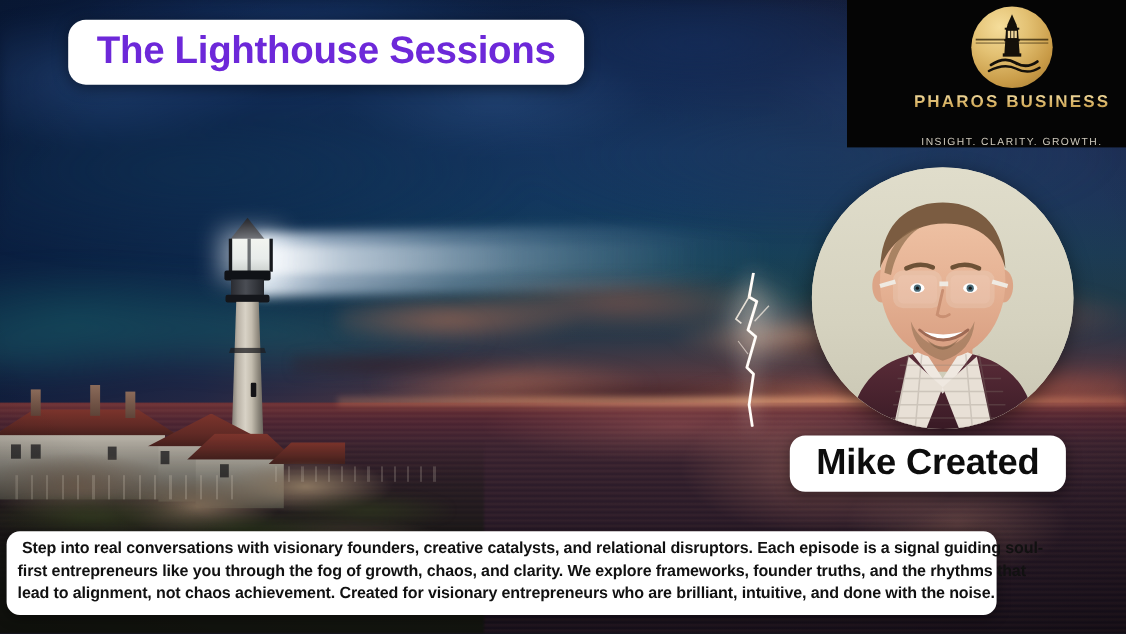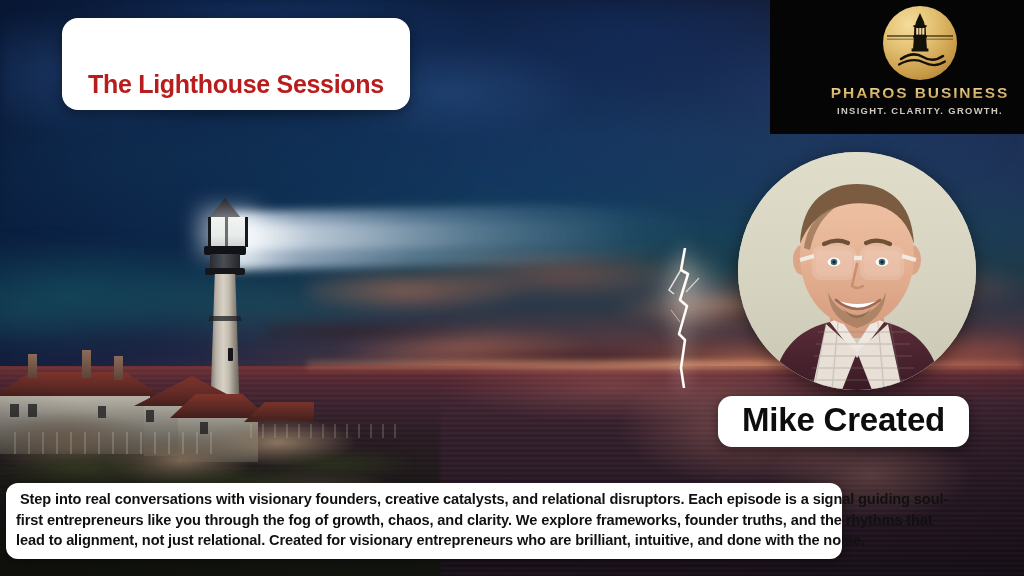--- a/index.html
+++ b/index.html
@@ -310,27 +310,26 @@
   
   .title-badge {
     position: absolute;
     left: 62px; top: 18px;
     background: #ffffff;
     border-radius: 16px;
     padding: 9px 26px 12px 26px;
     box-shadow: 0 3px 14px rgba(0,0,0,0.45);
   }
   .title-badge-text {
-    font-size: 25px;
+    font-size: 35px;
     font-weight: 700;
-    color: #b91c1c;
+    color: #6d28d9;
     letter-spacing: -0.3px;
     line-height: 1.08;
     white-space: nowrap;
-    margin-top: 44px;
   }
 
   .logo-block {
     position: absolute;
     left: 770px; top: 0;
     width: 300px; height: 134px;
     background: #050505;
     display: flex;
     flex-direction: column;
     align-items: center;
@@ -352,23 +351,23 @@
     font-size: 15.5px;
     font-weight: 700;
     letter-spacing: 1.9px;
     background: linear-gradient(to bottom, #f6e3ab, #d9b466 55%, #b8903f);
     -webkit-background-clip: text;
     background-clip: text;
     color: transparent;
     white-space: nowrap;
   }
   .logo-tagline {
-    margin-top: 3px;
+    margin-top: 21px;
     font-size: 9.4px;
-    font-weight: 700;
+    font-weight: 400;
     letter-spacing: 1.35px;
     color: #cfcabd;
     white-space: nowrap;
   }
 
   
   .headshot {
     position: absolute;
     left: 738px; top: 152px;
     width: 238px; height: 238px;
@@ -392,21 +391,21 @@
     font-weight: 700;
     color: #0d0d0d;
     letter-spacing: -0.2px;
     line-height: 1.08;
     white-space: nowrap;
   }
 
   .desc-badge {
     position: absolute;
     left: 6px; top: 483px;
-    width: 836px;
+    width: 900px;
     background: #ffffff;
     border-radius: 12px;
     padding: 6px 10px 8px 10px;
     box-sizing: border-box;
     box-shadow: 0 2px 12px rgba(0,0,0,0.40);
   }
   .desc-line {
     font-size: 14.6px;
     font-weight: 700;
     color: #111111;
@@ -585,16 +584,16 @@
     </svg>
   </div>
 
   <div class="name-badge">
     <div class="name-badge-text">Mike Created</div>
   </div>
 
   <div class="desc-badge">
     <div class="desc-line l1">Step into real conversations with visionary founders, creative catalysts, and relational disruptors.  Each episode is a signal guiding soul-</div>
     <div class="desc-line">first entrepreneurs like you through the fog of growth, chaos, and clarity.  We explore frameworks, founder truths, and the rhythms that</div>
-    <div class="desc-line">lead to alignment, not just relational. Created for visionary entrepreneurs who are brilliant, intuitive, and done with the noise.</div>
+    <div class="desc-line">lead to alignment, not chaos achievement. Created for visionary entrepreneurs who are brilliant, intuitive, and done with the noise.</div>
   </div>
 
 </div>
 
 </body></html>

